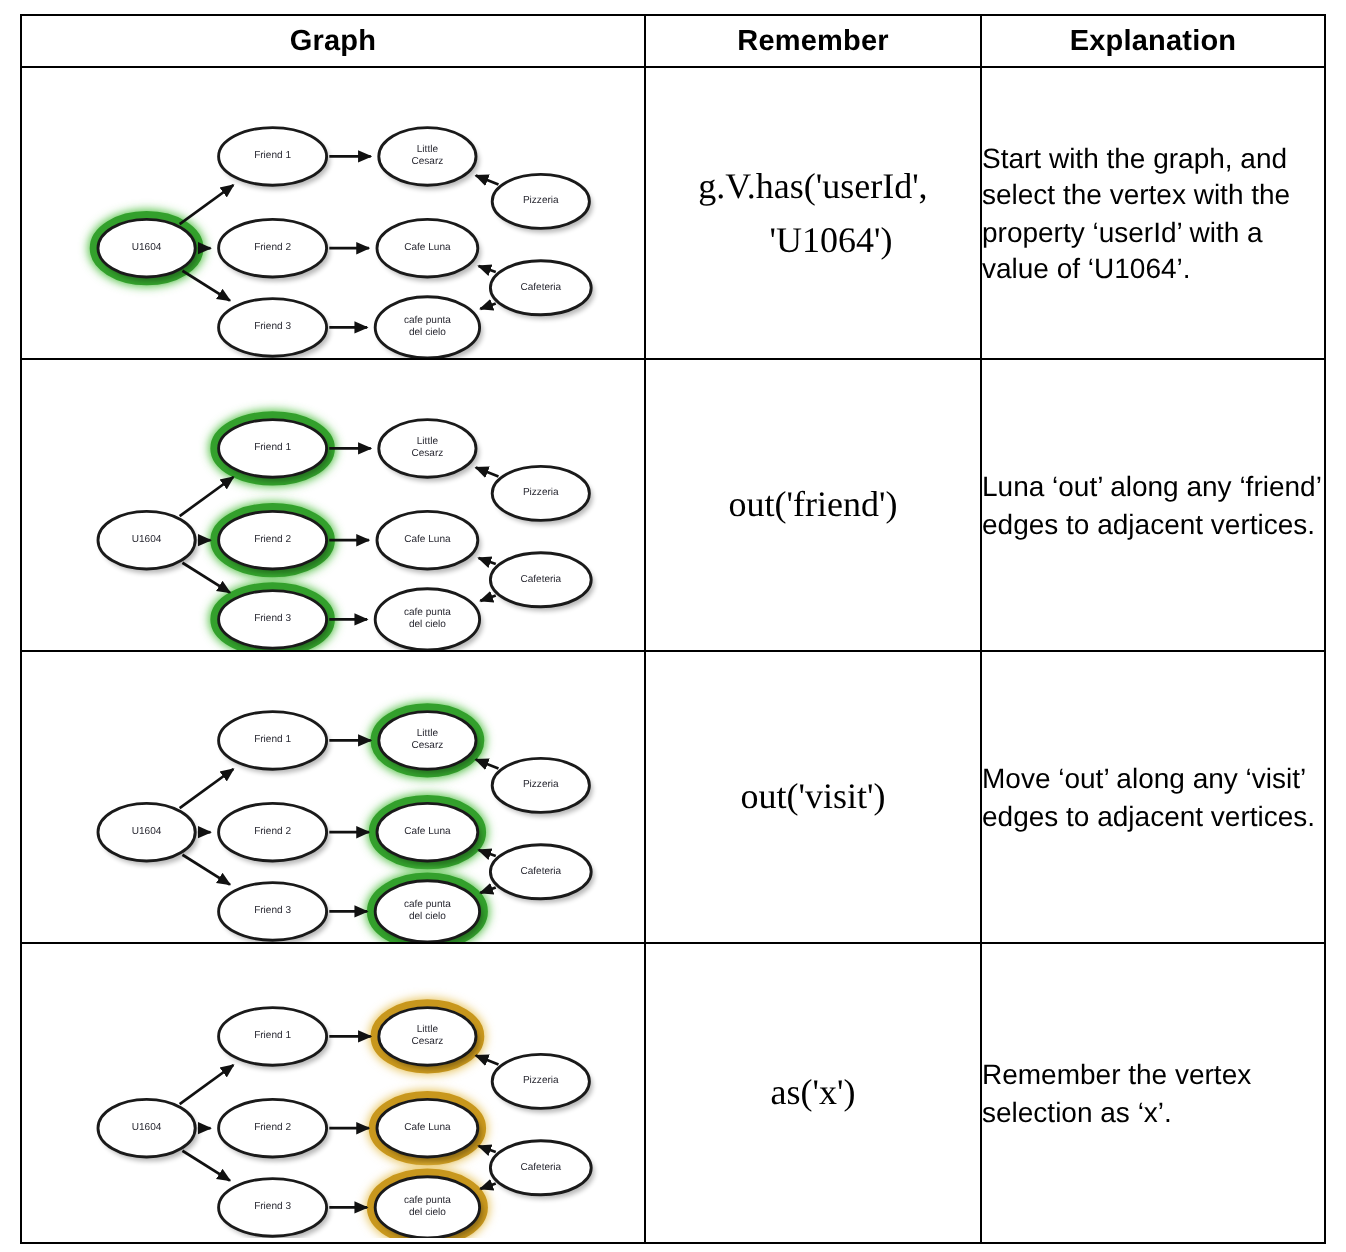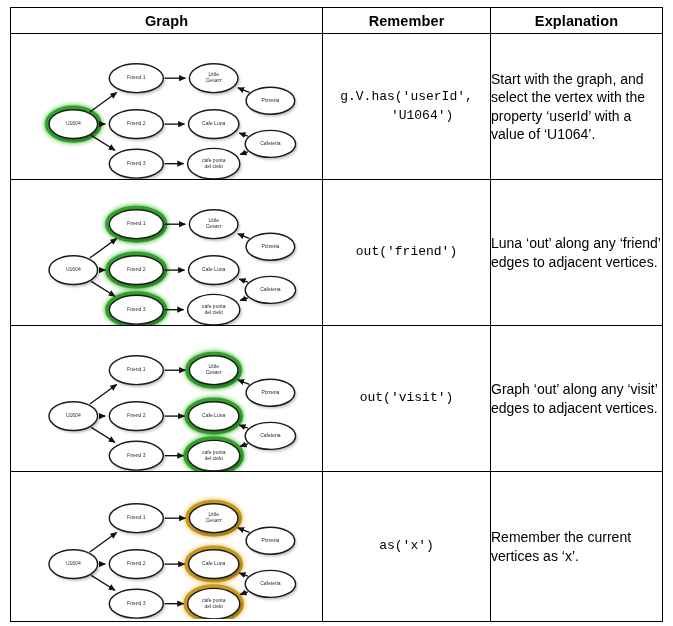--- a/index.html
+++ b/index.html
@@ -54,22 +54,22 @@
     letter-spacing: 0.1px;
   }
 
   
   tbody tr { height: 146px; }
   tbody tr.row-last { height: 150px; padding-left: 27px; }
 
   td.cell-graph { padding: 0; }
   td.cell-command {
     text-align: center;
-    font-family: Liberation Mono, monospace;
-    font-size: 13px;
+    font-family: Liberation Serif, serif;
+    font-size: 18px;
     line-height: 1.45;
     white-space: pre;
   }
   td.cell-explanation {
     text-align: left;
     font-size: 14px;
     line-height: 1.32;
     padding: 0 9px;
   }
 
@@ -377,21 +377,21 @@
                   <text class="node-label" x="271" y="73"><tspan x="271" dy="0">Pizzeria</tspan></text>
                 </g>
                 <g>
                   <ellipse cx="271" cy="121" rx="28" ry="15" class="node-ellipse"></ellipse>
                   <text class="node-label" x="271" y="121"><tspan x="271" dy="0">Cafeteria</tspan></text>
                 </g>
               </g>
             </svg>
           </td>
           <td class="cell-command">out('visit')</td>
-          <td class="cell-explanation">Graph ‘out’ along any ‘visit’ edges to adjacent vertices.</td>
+          <td class="cell-explanation">Move ‘out’ along any ‘visit’ edges to adjacent vertices.</td>
         </tr>
         <tr class="row-last">
           <td class="cell-graph">
             <svg class="graph-svg" viewBox="0 0 310 160" preserveAspectRatio="xMidYMid meet">
               <defs>
                 <marker id="arrow-3" viewBox="0 0 10 10" refX="9" refY="5" markerWidth="5.2" markerHeight="5.2" orient="auto-start-reverse">
                   <path d="M 0 0.6 L 10 5 L 0 9.4 z" fill="#111111"></path>
                 </marker>
                 <filter id="glow-green-3" x="-60%" y="-90%" width="220%" height="280%">
                   <feGaussianBlur stdDeviation="2.6"></feGaussianBlur>
@@ -467,17 +467,17 @@
                   <text class="node-label" x="271" y="73"><tspan x="271" dy="0">Pizzeria</tspan></text>
                 </g>
                 <g>
                   <ellipse cx="271" cy="121" rx="28" ry="15" class="node-ellipse"></ellipse>
                   <text class="node-label" x="271" y="121"><tspan x="271" dy="0">Cafeteria</tspan></text>
                 </g>
               </g>
             </svg>
           </td>
           <td class="cell-command">as('x')</td>
-          <td class="cell-explanation">Remember the current vertices as ‘x’.</td>
+          <td class="cell-explanation">Remember the vertex selection as ‘x’.</td>
         </tr>
       </tbody>
   </table>
 </div>
 
 </body></html>

